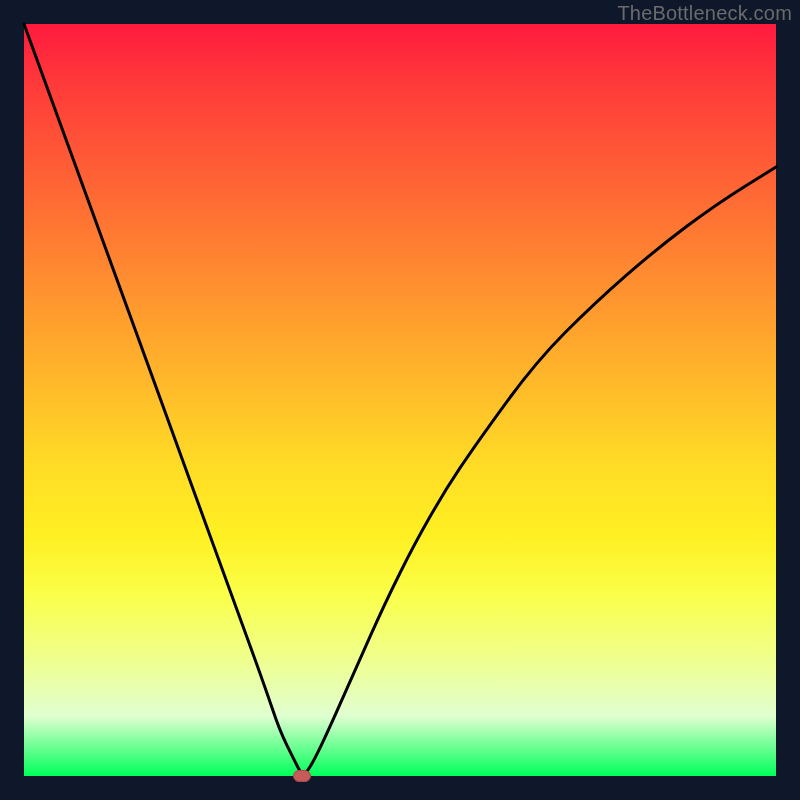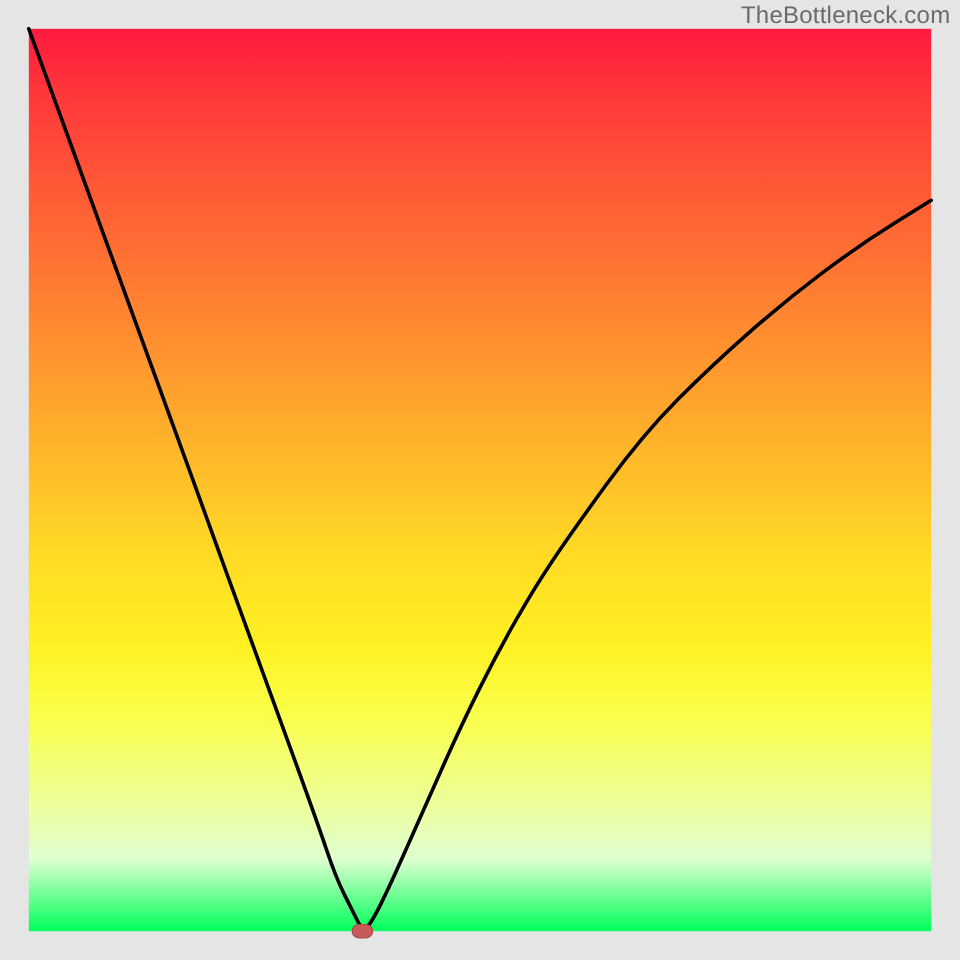--- a/index.html
+++ b/index.html
@@ -1,21 +1,21 @@
 <!DOCTYPE html>
 <html><head>
 <meta charset="utf-8">
 <style>
   * { margin: 0; padding: 0; box-sizing: border-box; }
   body { width: 800px; height: 800px; overflow: hidden; background: #000; position: relative; }
   .frame {
     position: absolute;
     left: 0; top: 0;
     width: 800px; height: 800px;
-    background: #e5e5e5;
+    background: #0f172a;
   }
   .plot-area {
     position: absolute;
     left: 24px;
     top: 24px;
     width: 752px;
     height: 752px;
     background: linear-gradient(to bottom,
       #ff1a3e 0%,
       #ff3a3a 8%,

